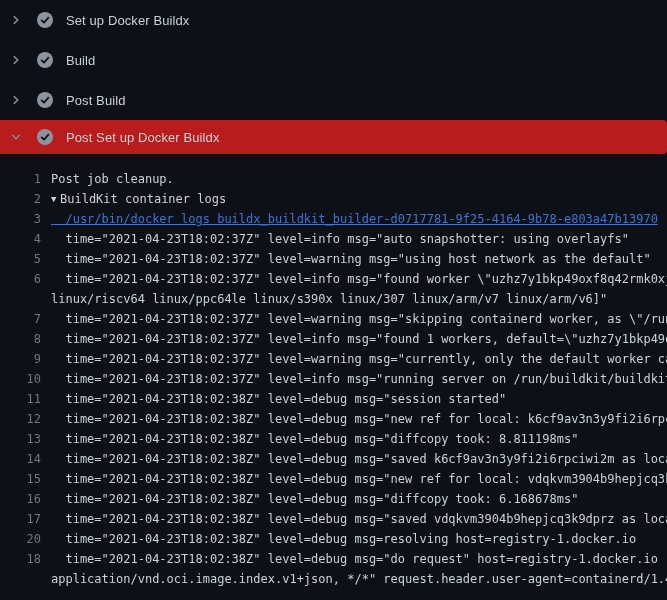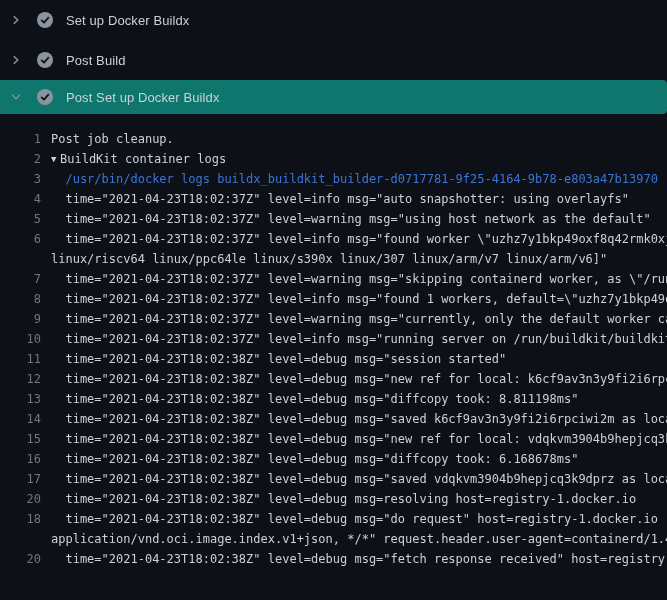--- a/index.html
+++ b/index.html
@@ -10,21 +10,21 @@
   }
   .app { width: 667px; height: 588px; overflow: hidden; position: relative; }
 
   
   .steps { width: 100%; }
   .step {
     height: 40px; display: flex; align-items: center;
     padding-left: 9px; cursor: pointer; box-sizing: border-box;
   }
   .step.expanded {
-    height: 34px; background: #0f766e; border-radius: 0 4px 4px 0;
+    height: 34px; background: #b91c1c; border-radius: 0 4px 4px 0;
   }
   .chev {
     width: 14px; height: 14px; display: flex; align-items: center; justify-content: center;
     flex: 0 0 14px; color: #8b949e;
   }
   .step.expanded .chev svg { transform: rotate(90deg); }
   .check {
     width: 16px; height: 16px; flex: 0 0 16px; margin-left: 14px;
     display: flex; align-items: center; justify-content: center;
   }
@@ -41,21 +41,21 @@
   }
   .log-row {
     height: 20px; line-height: 20px; white-space: pre; overflow: hidden;
   }
   .ln {
     display: inline-block; width: 41px; text-align: right;
     color: #6e7681; margin-right: 10px; cursor: pointer;
     -webkit-user-select: none; user-select: none;
   }
   .ltext { color: #c9d1d9; }
-  .log-row.command .ltext { color: #3b76d6; }
+  .log-row.command .ltext { color: #3b76d6; text-decoration: underline; }
   .toggle {
     display: inline-block; width: 9px; color: #c9d1d9;
     font-size: 9px; cursor: pointer; vertical-align: 1px;
   }
 </style>
 </head>
 <body>
 
 <div class="app">
 
@@ -68,20 +68,34 @@
       </span>
       <span class="check">
         <svg width="16" height="16" viewBox="0 0 16 16" aria-hidden="true">
           <circle cx="8" cy="8" r="8" fill="#8b949e"></circle>
           <path d="M4.6 8.3 L7 10.6 L11.4 5.6" fill="none" stroke="#0d1117" stroke-width="1.7" stroke-linecap="round" stroke-linejoin="round"></path>
         </svg>
       </span>
       <span class="step-label">Set up Docker Buildx</span>
     </div>
 
+    <div class="step">
+      <span class="chev">
+        <svg width="12" height="12" viewBox="0 0 16 16" aria-hidden="true">
+          <path d="M5.5 3.5 L10.5 8 L5.5 12.5" fill="none" stroke="currentColor" stroke-width="1.8" stroke-linecap="round" stroke-linejoin="round"></path>
+        </svg>
+      </span>
+      <span class="check">
+        <svg width="16" height="16" viewBox="0 0 16 16" aria-hidden="true">
+          <circle cx="8" cy="8" r="8" fill="#8b949e"></circle>
+          <path d="M4.6 8.3 L7 10.6 L11.4 5.6" fill="none" stroke="#0d1117" stroke-width="1.7" stroke-linecap="round" stroke-linejoin="round"></path>
+        </svg>
+      </span>
+      <span class="step-label">Build</span>
+    </div>
 
     <div class="step">
       <span class="chev">
         <svg width="12" height="12" viewBox="0 0 16 16" aria-hidden="true">
           <path d="M5.5 3.5 L10.5 8 L5.5 12.5" fill="none" stroke="currentColor" stroke-width="1.8" stroke-linecap="round" stroke-linejoin="round"></path>
         </svg>
       </span>
       <span class="check">
         <svg width="16" height="16" viewBox="0 0 16 16" aria-hidden="true">
           <circle cx="8" cy="8" r="8" fill="#8b949e"></circle>

